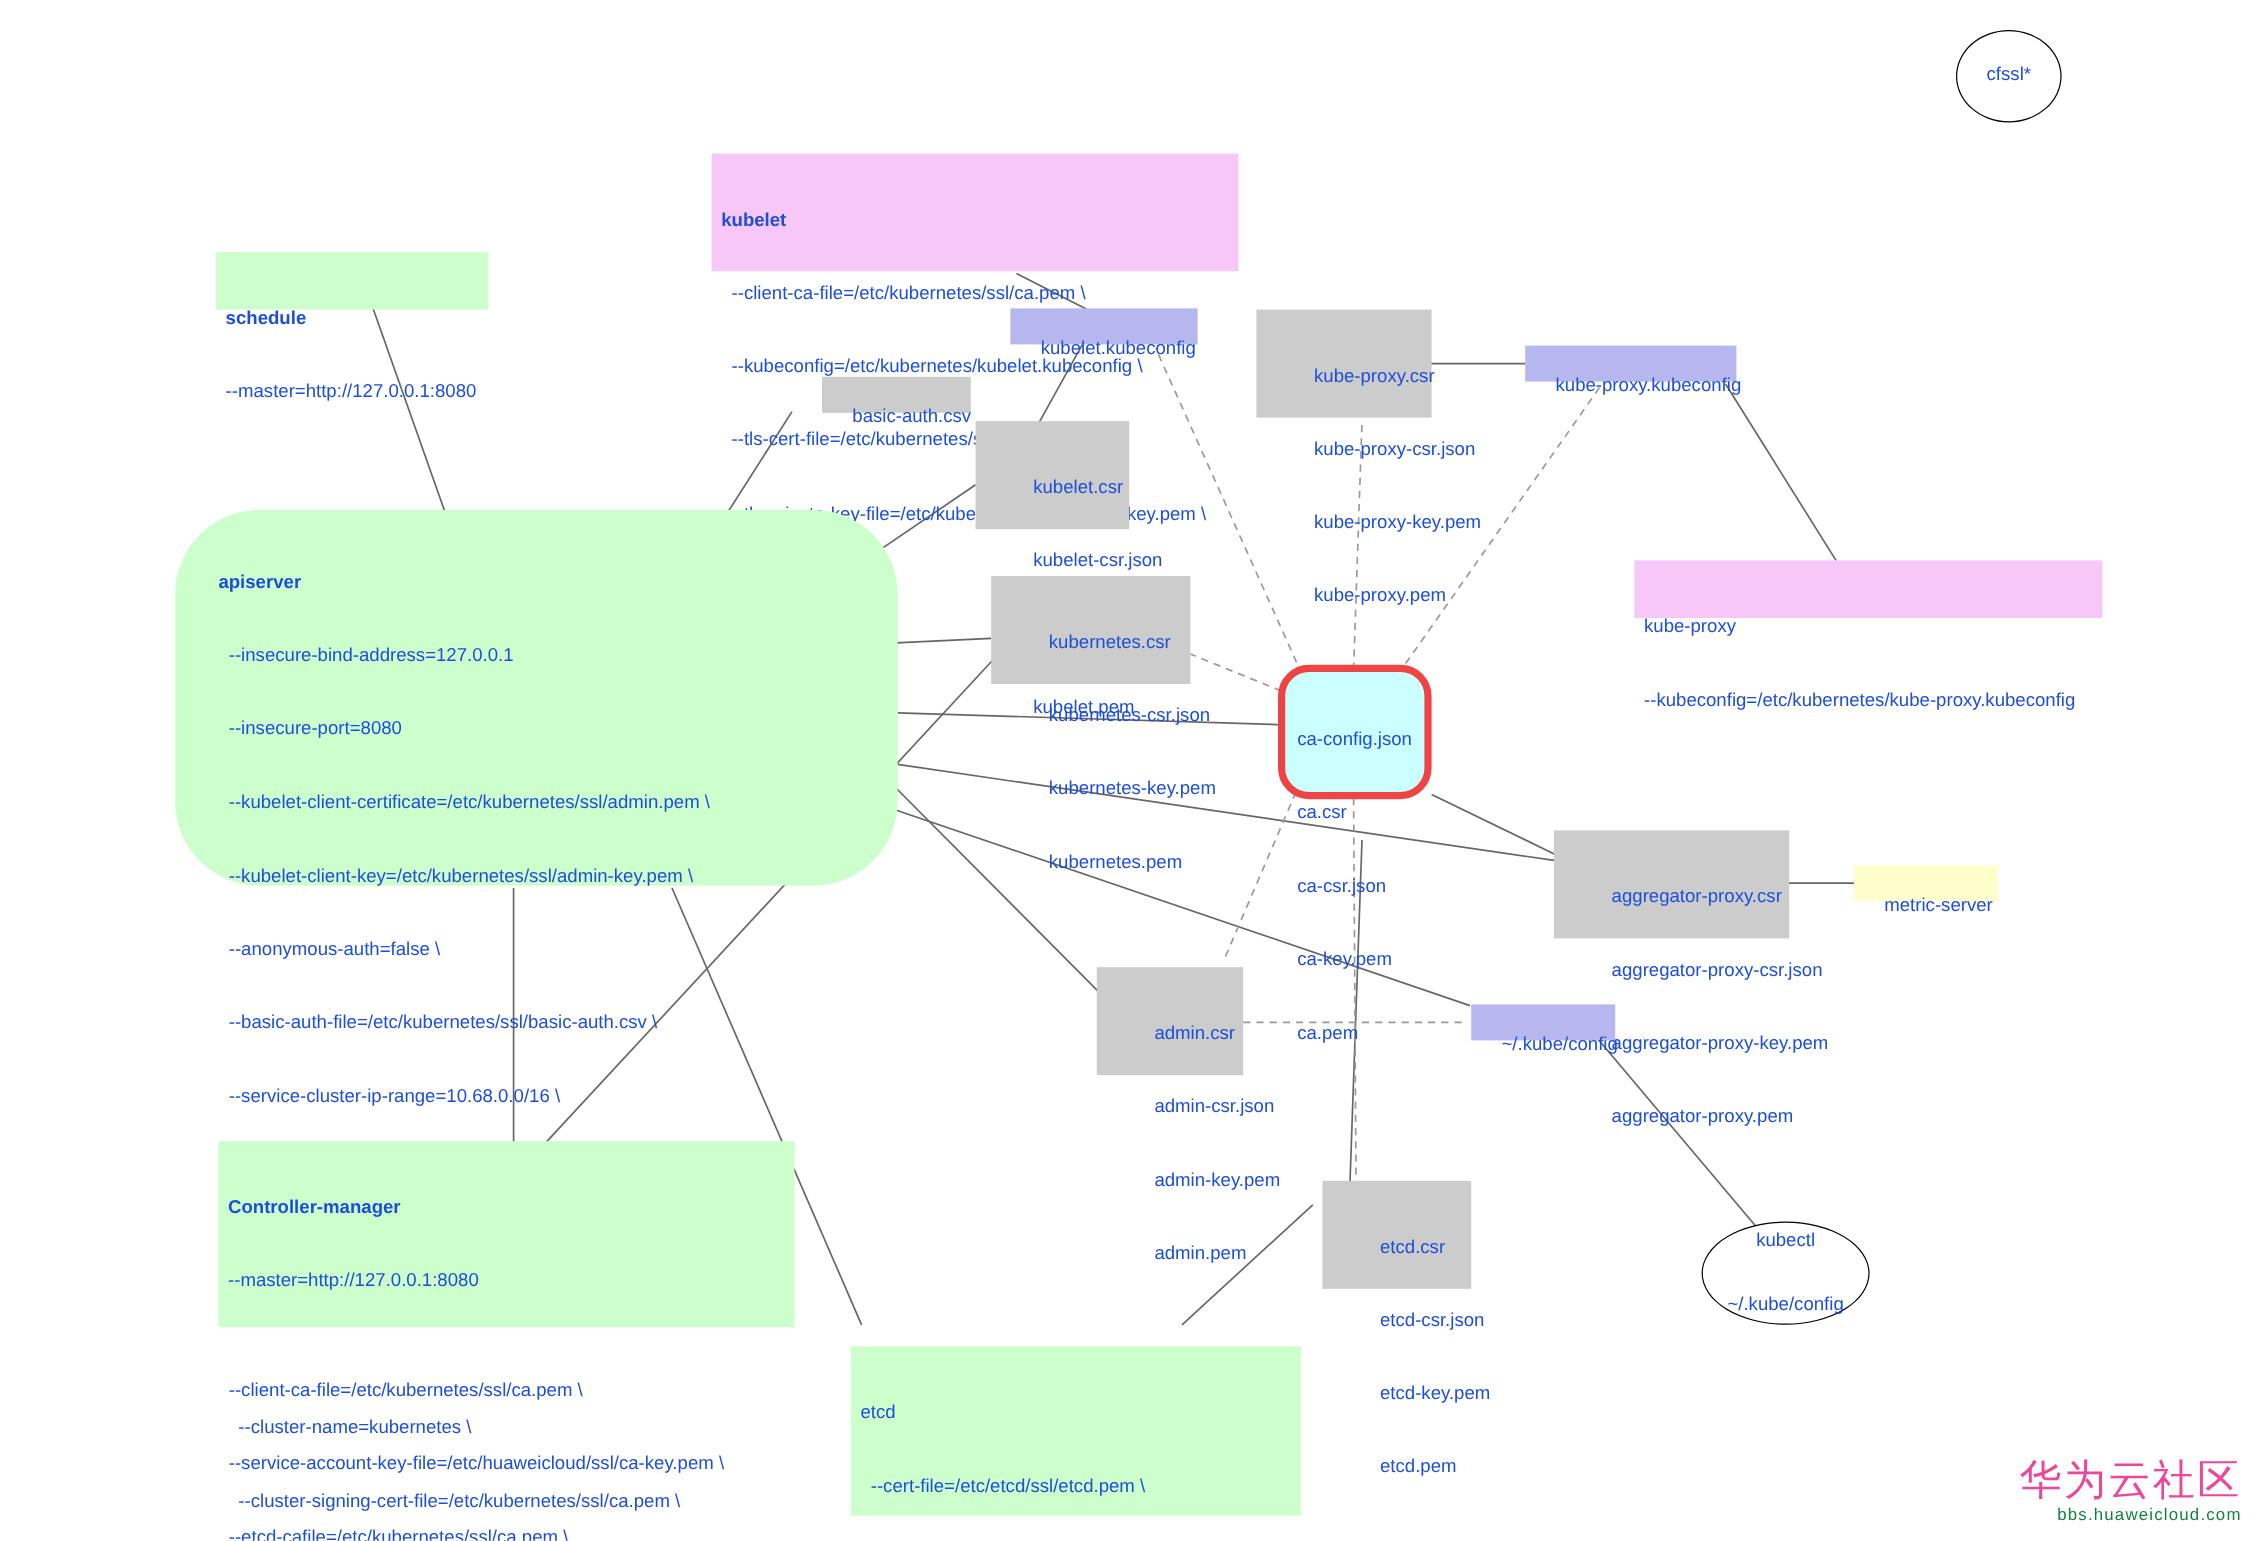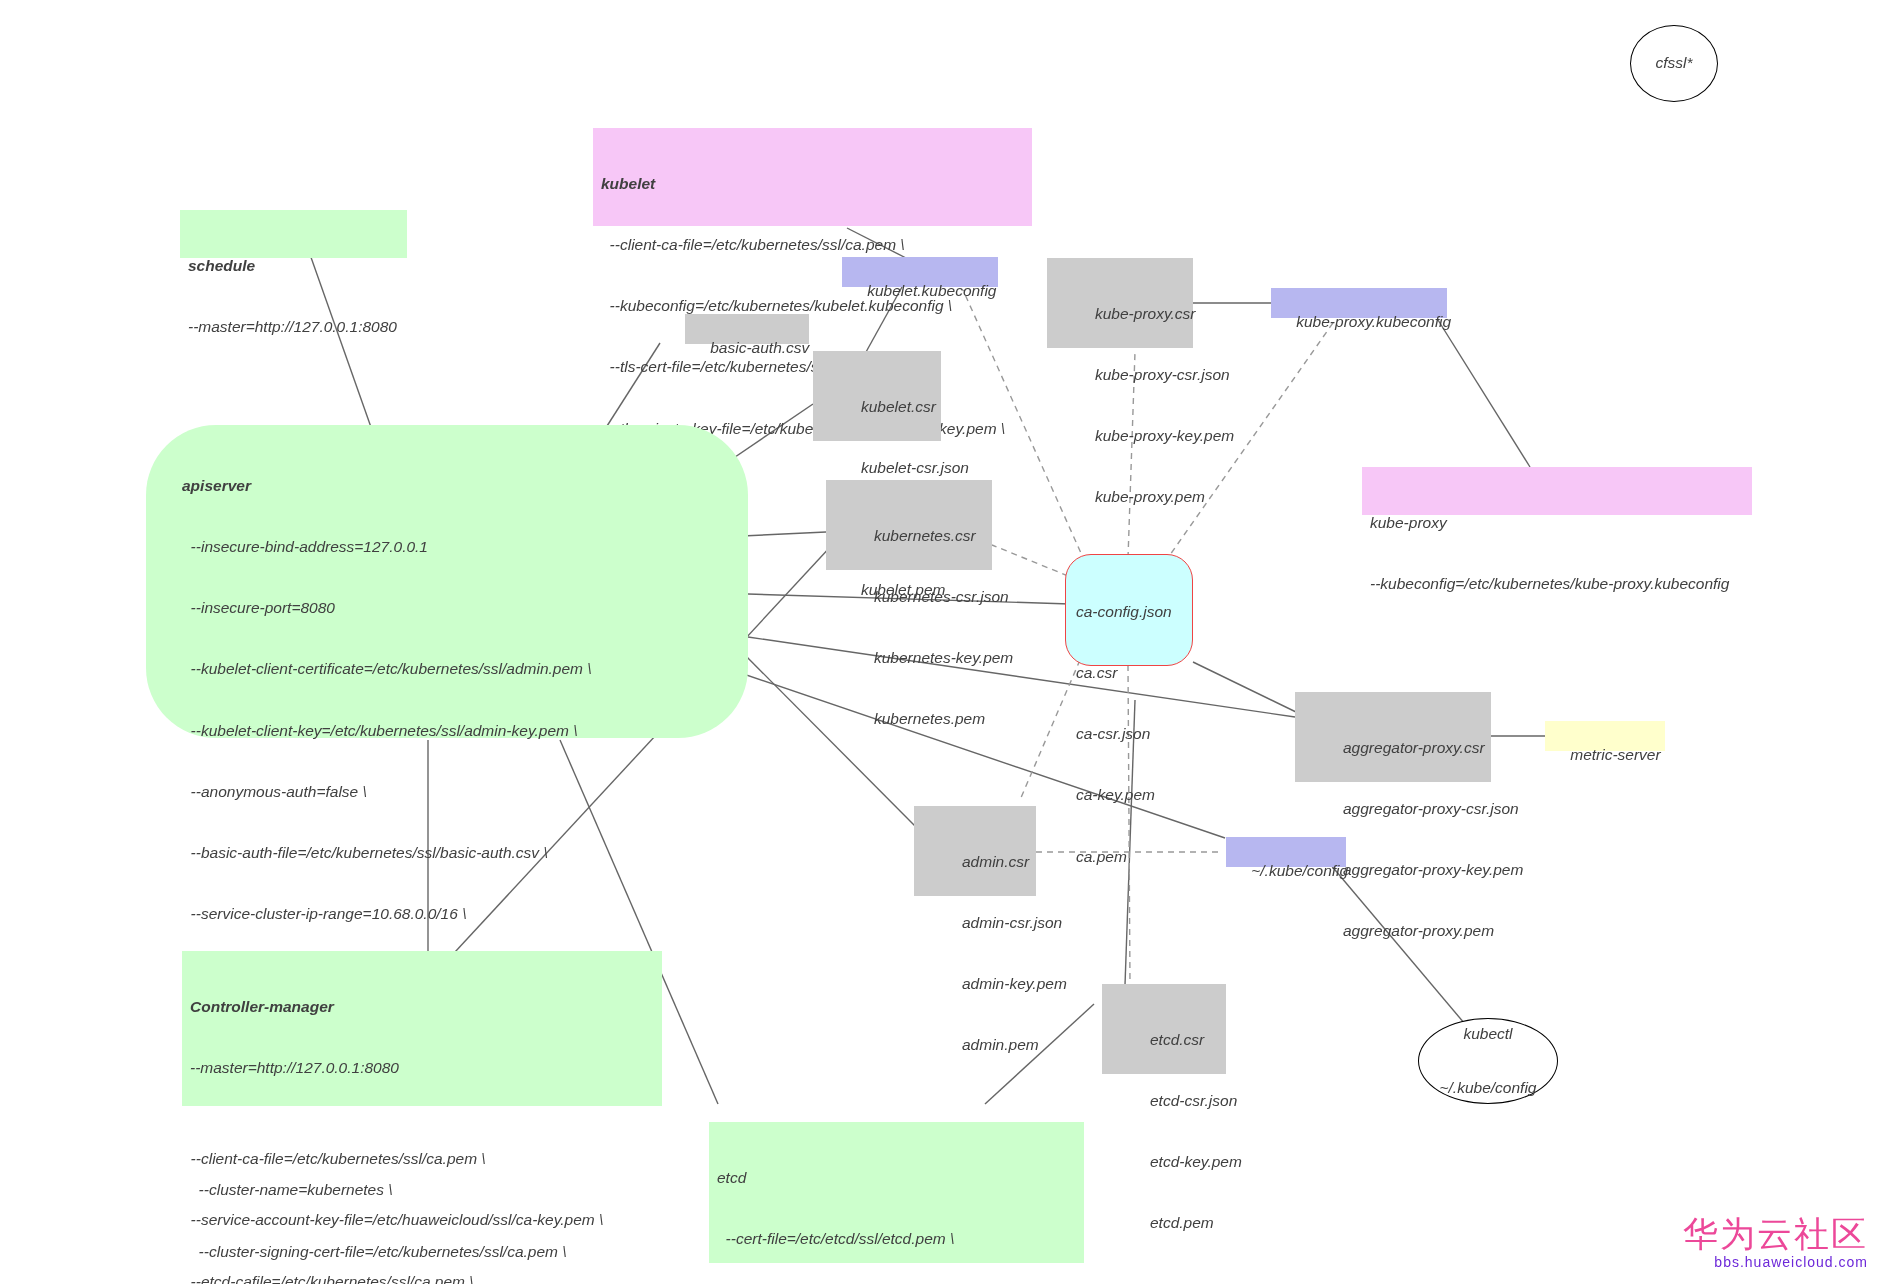--- a/index.html
+++ b/index.html
@@ -25,24 +25,23 @@
     left: 0; top: 0;
     width: 1890px;
     height: 1284px;
     pointer-events: none;
   }
   .node {
     position: absolute;
     box-sizing: border-box;
     font-size: 15.5px;
     line-height: 20.4px;
-    color: #404040;
+    color: #1d4ed8;
     white-space: pre;
     padding: 5px 8px 6px 8px;
-    font-style: italic;
   }
   .node .ttl {
     font-weight: bold;
   }
   .n-green {
     background: #ccffcc;
   }
   .n-gray {
     background: #cccccc;
     padding-left: 48px;
@@ -52,21 +51,21 @@
     margin-left: 40px;
   }
   .n-blue {
     background: #b7b7f0;
   }
   .n-yellow {
     background: #ffffcc;
   }
   .n-cyan {
     background: #ccffff;
-    border: 1px solid #ef4444;
+    border: 6px solid #ef4444;
     border-radius: 26px;
   }
   .n-round-green {
     background: #ccffcc;
     border-radius: 70px;
   }
   .n-ellipse {
     background: #ffffff;
     border: 1px solid #000000;
     border-radius: 50%;
@@ -87,21 +86,21 @@
   }
   .watermark .wm-main {
     font-size: 35px;
     letter-spacing: 2px;
     line-height: 40px;
     color: #ec4899;
   }
   .watermark .wm-sub {
     font-size: 14px;
     letter-spacing: 1px;
-    color: #6d28d9;
+    color: #15803d;
   }
 </style>
 </head>
 <body>
 
 <div id="canvas">
 
   <svg class="edges" viewBox="0 0 1890 1284" width="1890" height="1284" xmlns="http://www.w3.org/2000/svg">
     <g stroke="#666666" stroke-width="1.4" fill="none">
 

